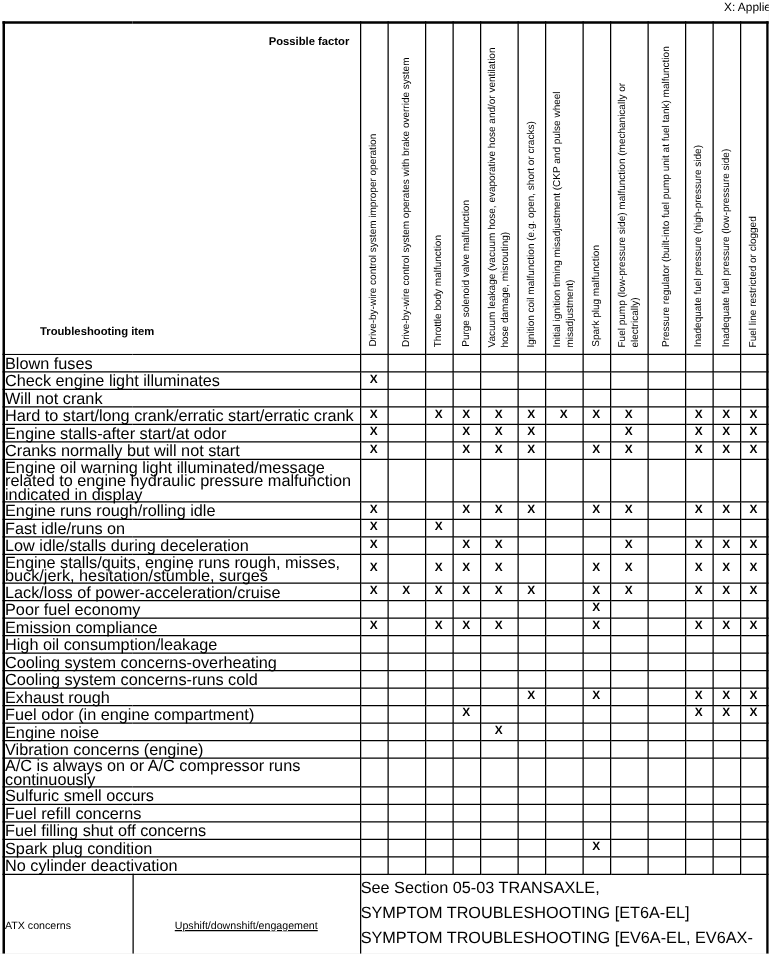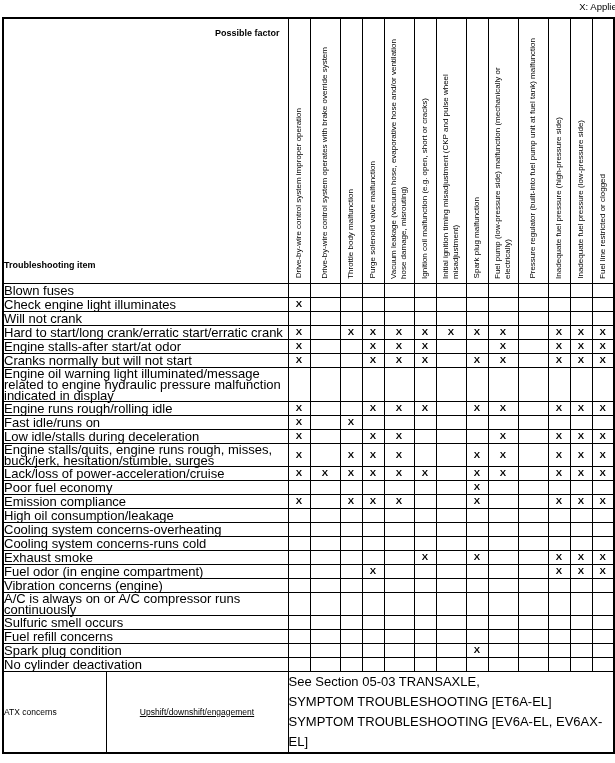--- a/index.html
+++ b/index.html
@@ -14,21 +14,21 @@
     position:absolute;top:17px;left:2px;
     border-collapse:collapse;table-layout:fixed;
     width:611px;
     border:2px solid #000;
   }
   table.matrix th, table.matrix td{
     border:1px solid #000;padding:0;box-sizing:border-box;
   }
   th.corner{position:relative;height:265px;background:#fff;}
   .pf{position:absolute;top:9px;right:8px;font-weight:bold;font-size:9px;}
-  .ti{position:absolute;bottom:13px;left:0;font-weight:bold;font-size:9px;}
+  .ti{position:absolute;bottom:13px;left:28px;font-weight:bold;font-size:9px;}
   th.vh{vertical-align:bottom;text-align:center;padding-bottom:3px;background:#fff;}
   .vtext{
     display:inline-block;
     writing-mode:vertical-rl;
     transform:rotate(180deg);
     max-height:250px;
     font-size:8px;font-weight:normal;line-height:1.25;
     text-align:left;white-space:normal;
   }
   td.lbl{
@@ -357,21 +357,21 @@
           <td class="mark"></td>
           <td class="mark"></td>
           <td class="mark"></td>
           <td class="mark"></td>
           <td class="mark"></td>
           <td class="mark"></td>
           <td class="mark"></td>
           <td class="mark"></td>
         </tr>
         <tr>
-          <td class="lbl" colspan="2">Exhaust smoke</td>
+          <td class="lbl" colspan="2">Exhaust rough</td>
           <td class="mark"></td>
           <td class="mark"></td>
           <td class="mark"></td>
           <td class="mark"></td>
           <td class="mark"></td>
           <td class="mark">X</td>
           <td class="mark"></td>
           <td class="mark">X</td>
           <td class="mark"></td>
           <td class="mark"></td>
@@ -389,20 +389,36 @@
           <td class="mark"></td>
           <td class="mark"></td>
           <td class="mark"></td>
           <td class="mark"></td>
           <td class="mark"></td>
           <td class="mark">X</td>
           <td class="mark">X</td>
           <td class="mark">X</td>
         </tr>
         <tr>
+          <td class="lbl" colspan="2">Engine noise</td>
+          <td class="mark"></td>
+          <td class="mark"></td>
+          <td class="mark"></td>
+          <td class="mark"></td>
+          <td class="mark">X</td>
+          <td class="mark"></td>
+          <td class="mark"></td>
+          <td class="mark"></td>
+          <td class="mark"></td>
+          <td class="mark"></td>
+          <td class="mark"></td>
+          <td class="mark"></td>
+          <td class="mark"></td>
+        </tr>
+        <tr>
           <td class="lbl" colspan="2">Vibration concerns (engine)</td>
           <td class="mark"></td>
           <td class="mark"></td>
           <td class="mark"></td>
           <td class="mark"></td>
           <td class="mark"></td>
           <td class="mark"></td>
           <td class="mark"></td>
           <td class="mark"></td>
           <td class="mark"></td>
@@ -438,20 +454,36 @@
           <td class="mark"></td>
           <td class="mark"></td>
           <td class="mark"></td>
           <td class="mark"></td>
           <td class="mark"></td>
           <td class="mark"></td>
           <td class="mark"></td>
         </tr>
         <tr>
           <td class="lbl" colspan="2">Fuel refill concerns</td>
+          <td class="mark"></td>
+          <td class="mark"></td>
+          <td class="mark"></td>
+          <td class="mark"></td>
+          <td class="mark"></td>
+          <td class="mark"></td>
+          <td class="mark"></td>
+          <td class="mark"></td>
+          <td class="mark"></td>
+          <td class="mark"></td>
+          <td class="mark"></td>
+          <td class="mark"></td>
+          <td class="mark"></td>
+        </tr>
+        <tr>
+          <td class="lbl" colspan="2">Fuel filling shut off concerns</td>
           <td class="mark"></td>
           <td class="mark"></td>
           <td class="mark"></td>
           <td class="mark"></td>
           <td class="mark"></td>
           <td class="mark"></td>
           <td class="mark"></td>
           <td class="mark"></td>
           <td class="mark"></td>
           <td class="mark"></td>

